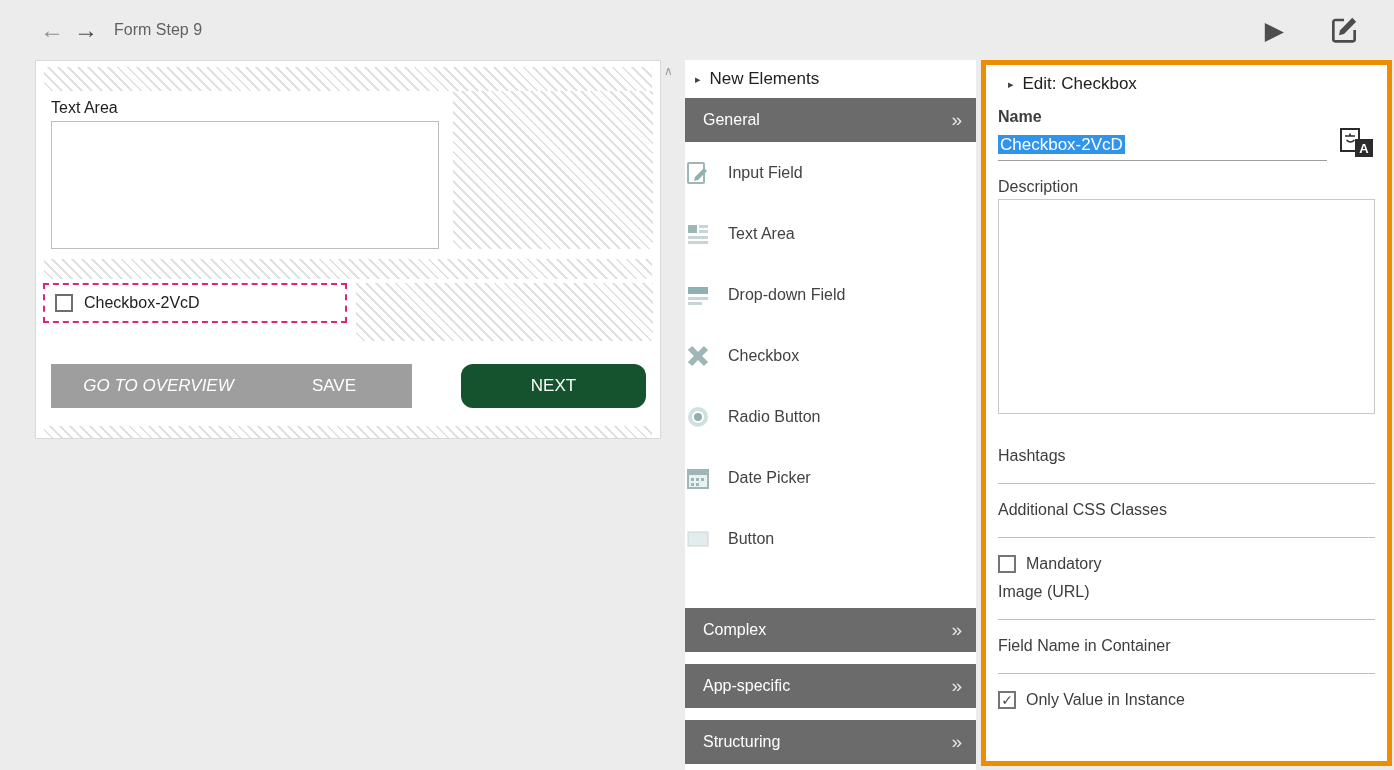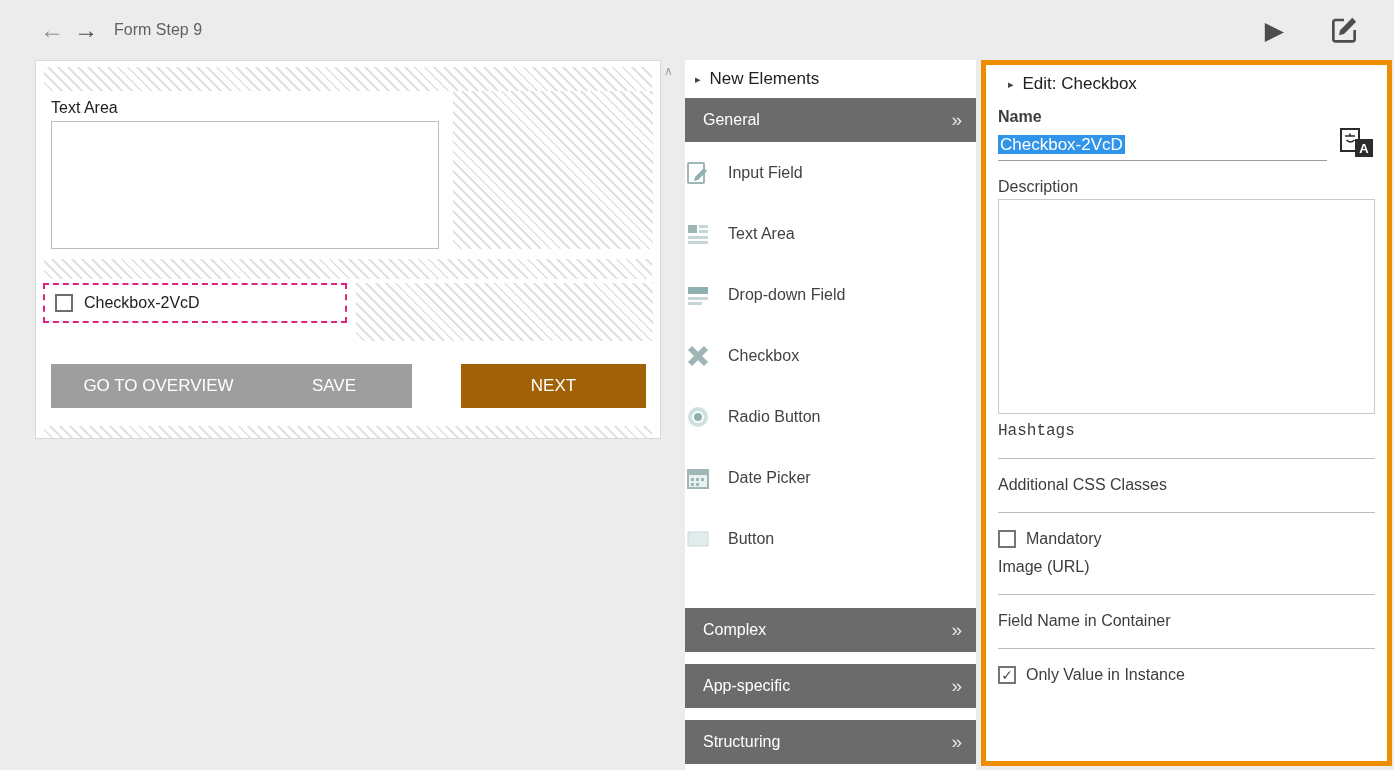--- a/index.html
+++ b/index.html
@@ -24,22 +24,22 @@
   .hatch-mid { left:8px; top:198px; width:608px; height:20px; }
   .hatch-r2 { left:320px; top:222px; width:297px; height:58px; }
   .hatch-bottom { left:8px; top:365px; width:608px; height:12px; }
   .lbl-textarea { position:absolute; left:15px; top:38px; font-size:16px; color:#212121; }
   .ta-preview { position:absolute; left:15px; top:60px; width:388px; height:128px; background:#fff; border:1px solid #bdbdbd; }
   .cb-element { position:absolute; left:7px; top:222px; width:304px; height:40px; border:2px dashed #e0247e; background:#fff; display:flex; align-items:center; padding-left:10px; gap:11px; cursor:pointer; }
   .cb-box { width:18px; height:18px; border:2px solid #6e6e6e; background:#fff; flex:0 0 auto; }
   .cb-label { font-size:16px; color:#212121; }
   .form-btn { position:absolute; top:303px; height:44px; border:none; color:#fff; font-size:17px; text-align:center; line-height:44px; cursor:pointer; font-family:inherit; }
   .btn-gray { background:#9e9e9e; }
-  .btn-blue { background:#a16207; }
-  .btn-overview { left:15px; width:215px; }
+  .btn-blue { background:#14532d;border-radius:12px; }
+  .btn-overview { left:15px; width:215px;font-style:italic; }
   .btn-save { left:220px; width:156px; }
   .btn-next { left:425px; width:185px; }
 
   
   .canvas-scroll { position:absolute; left:661px; top:60px; width:18px; height:710px; }
   .scroll-up { position:absolute; top:4px; left:3px; font-size:12px; color:#9e9e9e; cursor:pointer; }
 
   
   .palette { position:absolute; left:685px; top:60px; width:291px; height:710px; background:#fff; }
   .panel-header { height:38px; display:flex; align-items:center; padding-left:10px; font-size:17px; color:#212121; cursor:pointer; }
@@ -49,21 +49,21 @@
   .chev { font-size:19px; color:#e8e8e8; }
   .sec-complex { margin-top:39px; }
   .sec-collapsed { margin-top:12px; }
   .pal-item { height:61px; display:flex; align-items:center; gap:17px; font-size:16px; color:#424242; cursor:pointer; }
   .pal-icon { width:26px; height:26px; flex:0 0 auto; display:flex; }
 
   
   .props { position:absolute; left:981px; top:60px; width:411px; height:706px; background:#fff; border:5px solid #ef8d00; }
   .props-body { padding:0 12px 0 12px; height:100%; }
   .prop-label { font-size:16px; color:#3d3d3d; line-height:20px; }
-  .mt4{margin-top:4px;font-weight:bold;} .mt9{margin-top:9px;} .mt16{margin-top:16px;} .mt17{margin-top:17px;} .mt19{margin-top:7px;font-family:Liberation Mono, monospace;}
+  .mt4{margin-top:4px;font-weight:bold;} .mt9{margin-top:9px;} .mt16{margin-top:16px;} .mt17{margin-top:17px;} .mt19{margin-top:32px;}
   .name-row { display:flex; align-items:flex-end; }
   .name-line { flex:1; border-bottom:1px solid #9e9e9e; padding:3px 0 5px 0; font-size:17px; min-height:28px; cursor:text; }
   .sel-text { background:#3094ea; color:#fff; padding:0 2px; }
   .translate-btn { margin-left:12px; margin-bottom:2px; cursor:pointer; display:flex; }
   .desc-box { margin-top:2px; width:100%; height:215px; border:1px solid #c9c9c9; background:#fff; resize:none; cursor:text; }
   .input-line { height:18px; border-bottom:1px solid #bdbdbd; cursor:text; }
   .check-row { display:flex; align-items:flex-start; gap:10px; font-size:16px; color:#3d3d3d; cursor:pointer; }
   .small-cb { width:18px; height:18px; border:2px solid #757575; background:#fff; display:flex; align-items:center; justify-content:center; font-size:14px; color:#4a4a4a; line-height:1; flex:0 0 auto; }
 </style>
 </head>

